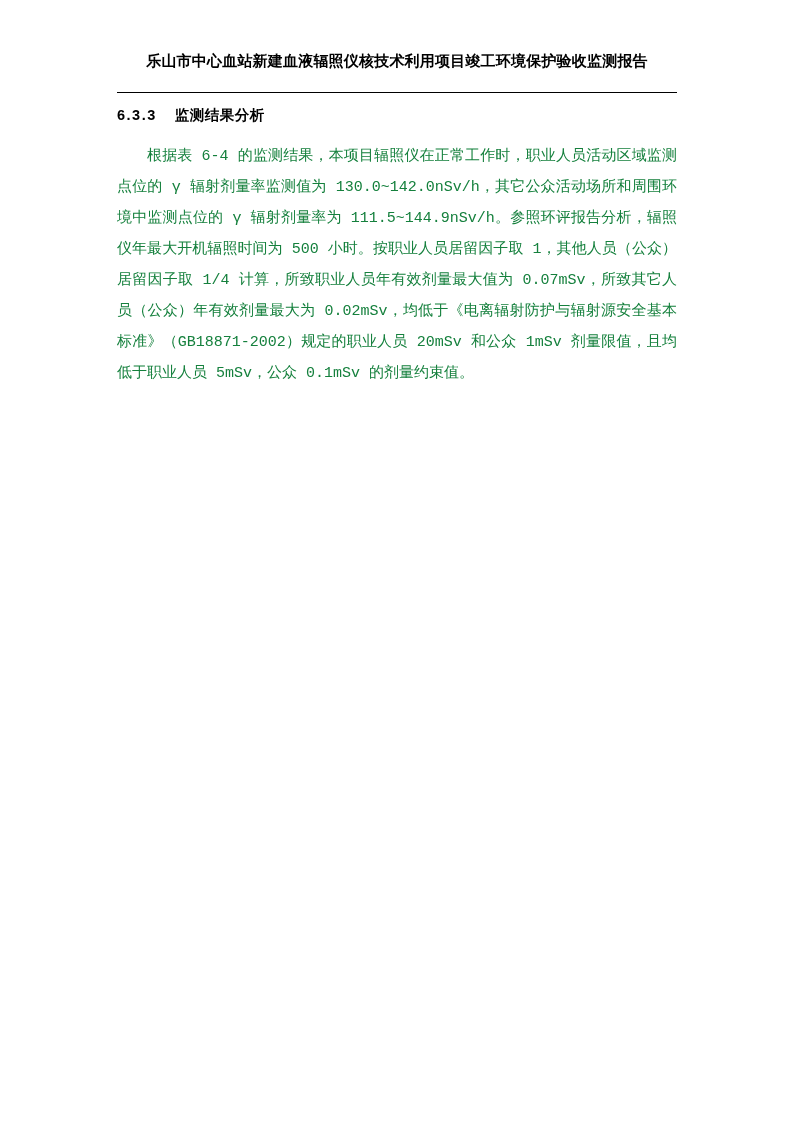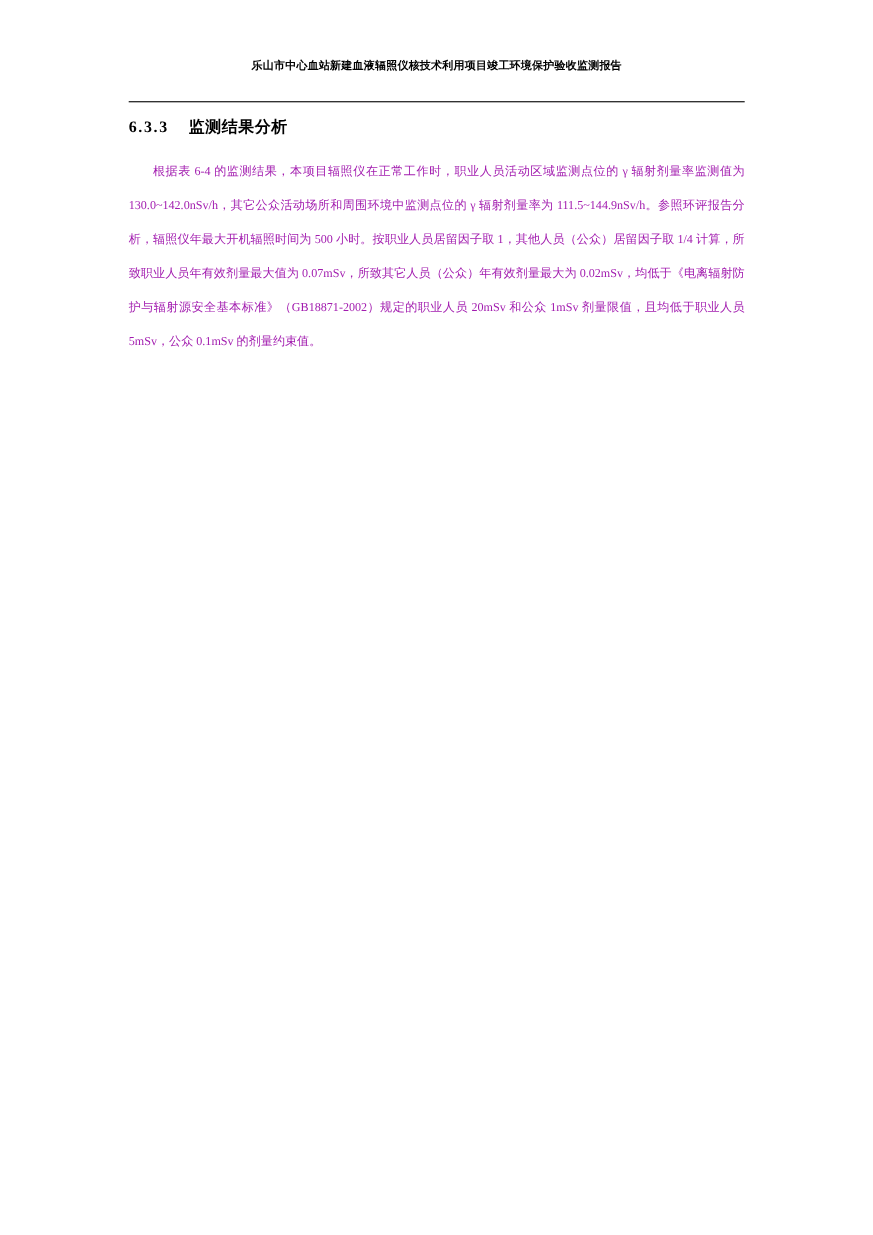--- a/index.html
+++ b/index.html
@@ -21,60 +21,60 @@
   }
   .header-block {
     position: absolute;
     top: 52px;
     left: 0;
     width: 100%;
     text-align: center;
   }
   .header-line {
     font-family: "Liberation Sans", sans-serif;
-    font-size: 10px;
+    font-size: 15px;
     font-weight: bold;
     color: #000;
     letter-spacing: 0.2px;
     line-height: 18px;
   }
   .header-rule {
     position: absolute;
     top: 92px;
     left: 117px;
     width: 560px;
     height: 1px;
     background: #000;
   }
   .content {
     position: absolute;
     top: 100px;
     left: 117px;
     width: 560px;
   }
   .section-title {
-    font-family: Liberation Serif, serif;
+    font-family: Liberation Sans, sans-serif;
     font-size: 14.5px;
     font-weight: bold;
     color: #000;
     margin: 6px 0 16px 0;
     letter-spacing: 0.5px;
   }
   .section-title .num {
     letter-spacing: 1.5px;
   }
   .section-title .gap {
     display: inline-block;
     width: 18px;
   }
   .body-text {
-    font-family: Liberation Serif, serif;
-    font-size: 11px;
+    font-family: Liberation Mono, monospace;
+    font-size: 15px;
     line-height: 31px;
-    color: #a21caf;
+    color: #15803d;
     text-align: justify;
     text-justify: inter-ideograph;
     text-indent: 2em;
     margin: 0;
   }
   .footer {
     position: absolute;
     bottom: 62px;
     left: 0;
     width: 100%;

